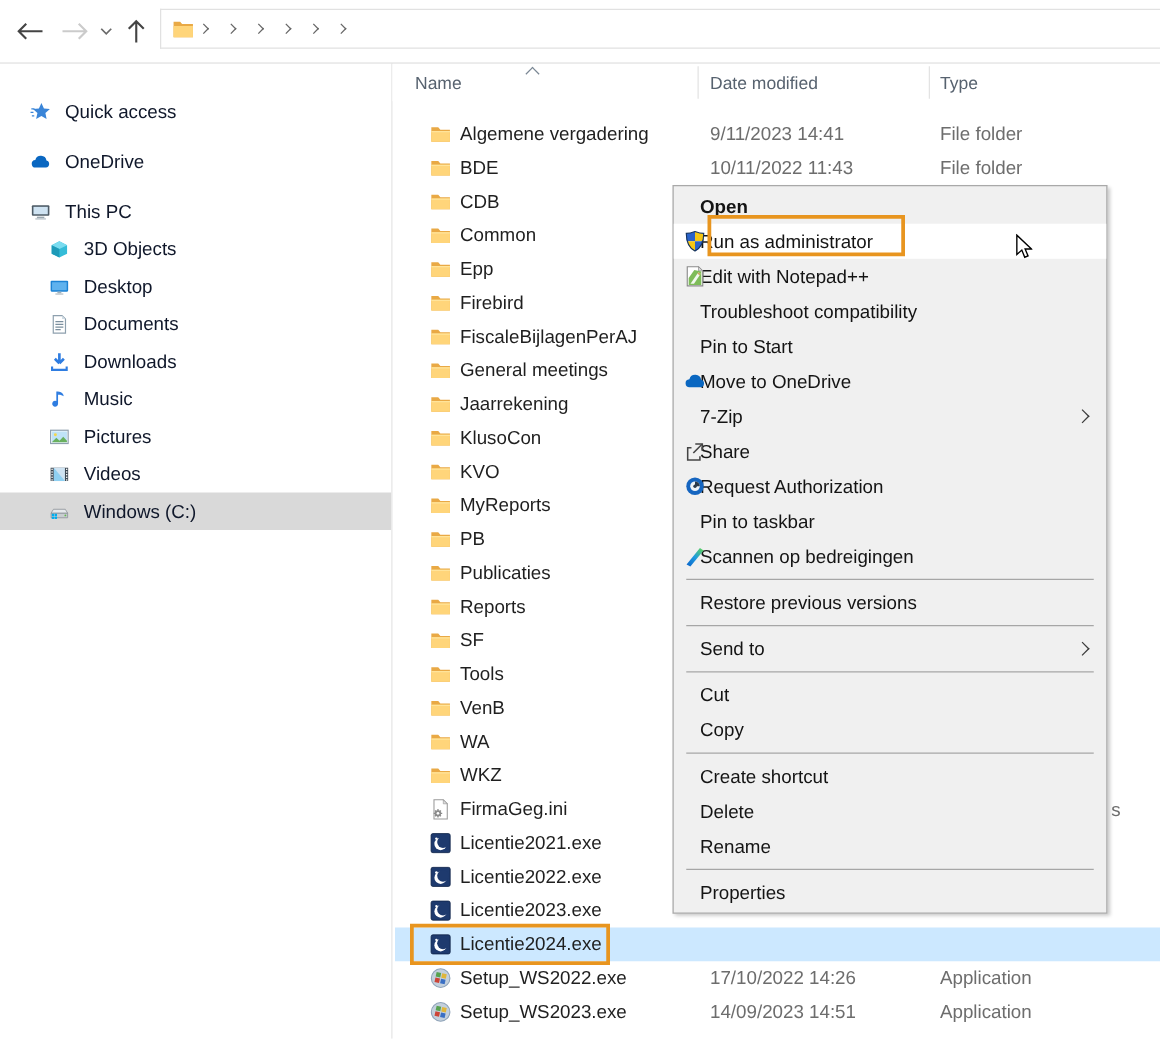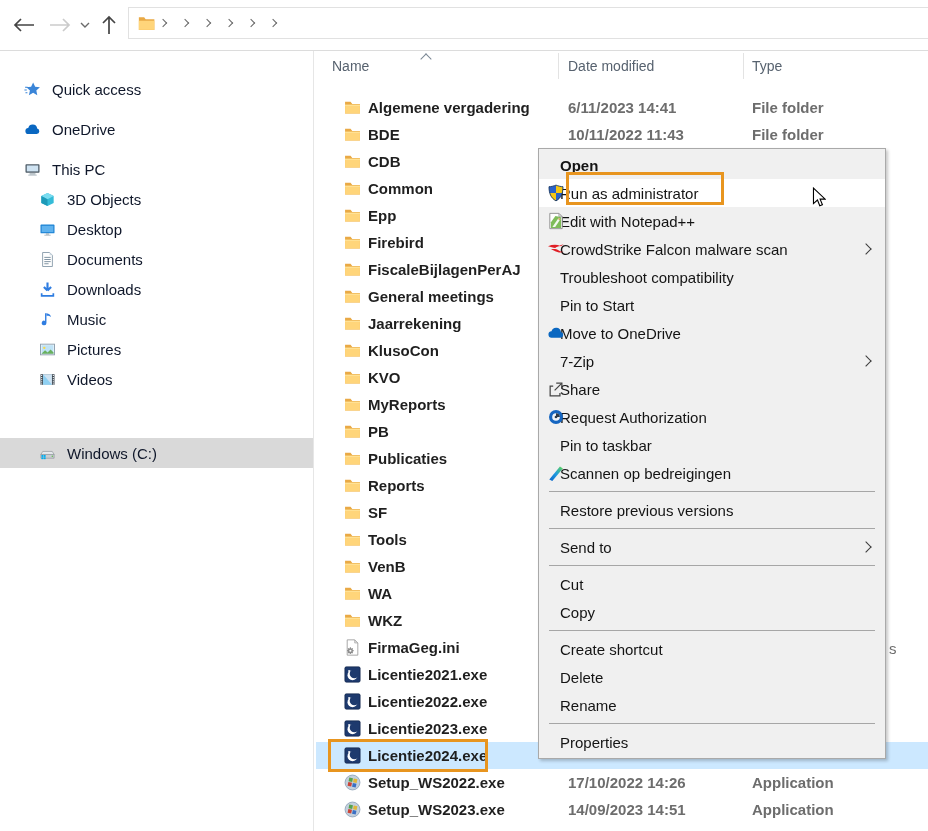--- a/index.html
+++ b/index.html
@@ -28,35 +28,35 @@
           transform:rotate(45deg);margin:0 5px;flex:none;}
   .top-divider{position:absolute;top:50px;left:0;width:100%;height:1px;background:#dcdcdc;}
 
   
   .sidebar{position:absolute;top:51px;left:0;width:313px;bottom:0;padding-top:23px;box-sizing:border-box;background:#fff;}
   .side-item{height:30px;display:flex;align-items:center;font-size:15px;color:#0f172a;white-space:nowrap;}
   .side-item .ic{width:17px;height:17px;margin-right:11px;flex:none;display:inline-flex;}
   .side-item.lv0{padding-left:24px;}
   .side-item.lv1{padding-left:39px;}
   .side-item.gap{margin-bottom:10px;}
-  .side-item.sel{background:var(--side-sel);margin-top:44px;}
+  .side-item.sel{background:var(--side-sel);}
   .vdivider{position:absolute;top:51px;left:313px;width:1px;bottom:0;background:#e6e6e6;}
 
   
   .pane-headers{position:absolute;top:51px;left:314px;right:0;height:30px;background:#fff;}
   .hdr{position:absolute;top:0;height:30px;display:flex;align-items:center;font-size:14px;color:#57626f;cursor:default;}
   .hdr-name{left:18px;} .hdr-date{left:254px;} .hdr-type{left:438px;}
   .hsep{position:absolute;top:2px;height:26px;width:1px;background:#e3e3e3;}
   .hsep1{left:244px;} .hsep2{left:429px;}
   .sort-caret{position:absolute;left:108px;top:4px;width:7px;height:7px;
       border-top:1.5px solid #7a8794;border-right:1.5px solid #7a8794;transform:rotate(-45deg);}
 
   
   .rows{position:absolute;top:94px;left:314px;right:0;z-index:1;}
-  .row{position:relative;height:27px;font-weight:bold;}
+  .row{position:relative;height:27px;}
   .row.sel::before{content:'';position:absolute;left:2px;right:0;top:0;bottom:0;background:var(--sel-blue);}
   .row .ic{position:absolute;left:30px;top:5px;width:17px;height:17px;display:inline-flex;}
   .row .nm{position:absolute;left:54px;top:5px;font-size:15px;color:#1f1f1f;white-space:nowrap;}
   .row .dt{position:absolute;left:254px;top:5px;font-size:15px;color:#6d6d6d;white-space:nowrap;}
   .row .tp{position:absolute;left:438px;top:5px;font-size:15px;color:#6d6d6d;white-space:nowrap;}
   .type-fragment{position:absolute;left:889px;top:640px;font-size:15px;color:#6d6d6d;z-index:5;}
 
   
   .menu{position:absolute;left:538px;top:148px;width:348px;box-sizing:border-box;
         background:#f0f0f0;border:1px solid #a9a9a9;box-shadow:2px 2px 3px rgba(0,0,0,.22);
@@ -273,21 +273,21 @@
 <div class="rows">
     <div class="row">
     <span class="ic">
         <svg viewBox="0 0 16 16" width="100%" height="100%">
           <path d="M1 2.6h5.2l1.6 2H15v9H1z" fill="#e9a945"></path>
           <path d="M1 5.4h14v8.2H1z" fill="#ffd57a"></path>
           <path d="M1 5.4h14v1H1z" fill="#ffe49b"></path>
         </svg>
       </span>
     <span class="nm">Algemene vergadering</span>
-    <span class="dt">6/11/2023 14:41</span>
+    <span class="dt">9/11/2023 14:41</span>
     <span class="tp">File folder</span>
   </div>
     <div class="row">
     <span class="ic">
         <svg viewBox="0 0 16 16" width="100%" height="100%">
           <path d="M1 2.6h5.2l1.6 2H15v9H1z" fill="#e9a945"></path>
           <path d="M1 5.4h14v8.2H1z" fill="#ffd57a"></path>
           <path d="M1 5.4h14v1H1z" fill="#ffe49b"></path>
         </svg>
       </span>
@@ -651,31 +651,20 @@
             <path d="M10.5 1.2l3 3h-3z" fill="#ddd" stroke="#8a8a8a" stroke-width=".5"></path>
             <path d="M3.5 9.2l4-5.6 5 1v9.6h-9z" fill="#7ebc59"></path>
             <path d="M4.8 13.4l5.6-8.2 1.6 1.1-4.7 7.1z" fill="#fff" opacity=".9"></path>
             <path d="M10.4 5.2l1.6 1.1-.7 1-1.6-1z" fill="#caa55c"></path>
           </svg>
         </span>
     <span class="lbl">Edit with Notepad++</span>
 
   </div>
       <div class="mi">
-    <span class="mic">
-          <svg viewBox="0 0 18 16" width="100%" height="100%">
-            <path d="M1 5.2c4.2-1.6 8.4-1.9 12.6-.3-2.6.3-4.2.9-5.4 2.1C6.2 6.7 3.5 6 1 5.2z" fill="#e01f26"></path>
-            <path d="M4 8.2c3.1-.5 5.7-.2 7.8 1.3 1.4 1 2.7 1.4 4.7 1.3-1.9 1.1-4 1-6.1.2-2.1-.8-4-2-6.4-2.8z" fill="#e01f26"></path>
-            <path d="M12.6 4.6l4-1.4-2.6 2z" fill="#e01f26"></path>
-          </svg>
-        </span>
-    <span class="lbl">CrowdStrike Falcon malware scan</span>
-    <span class="sub"></span>
-  </div>
-      <div class="mi">
     <span class="mic"></span>
     <span class="lbl">Troubleshoot compatibility</span>
 
   </div>
       <div class="mi">
     <span class="mic"></span>
     <span class="lbl">Pin to Start</span>
 
   </div>
       <div class="mi">

